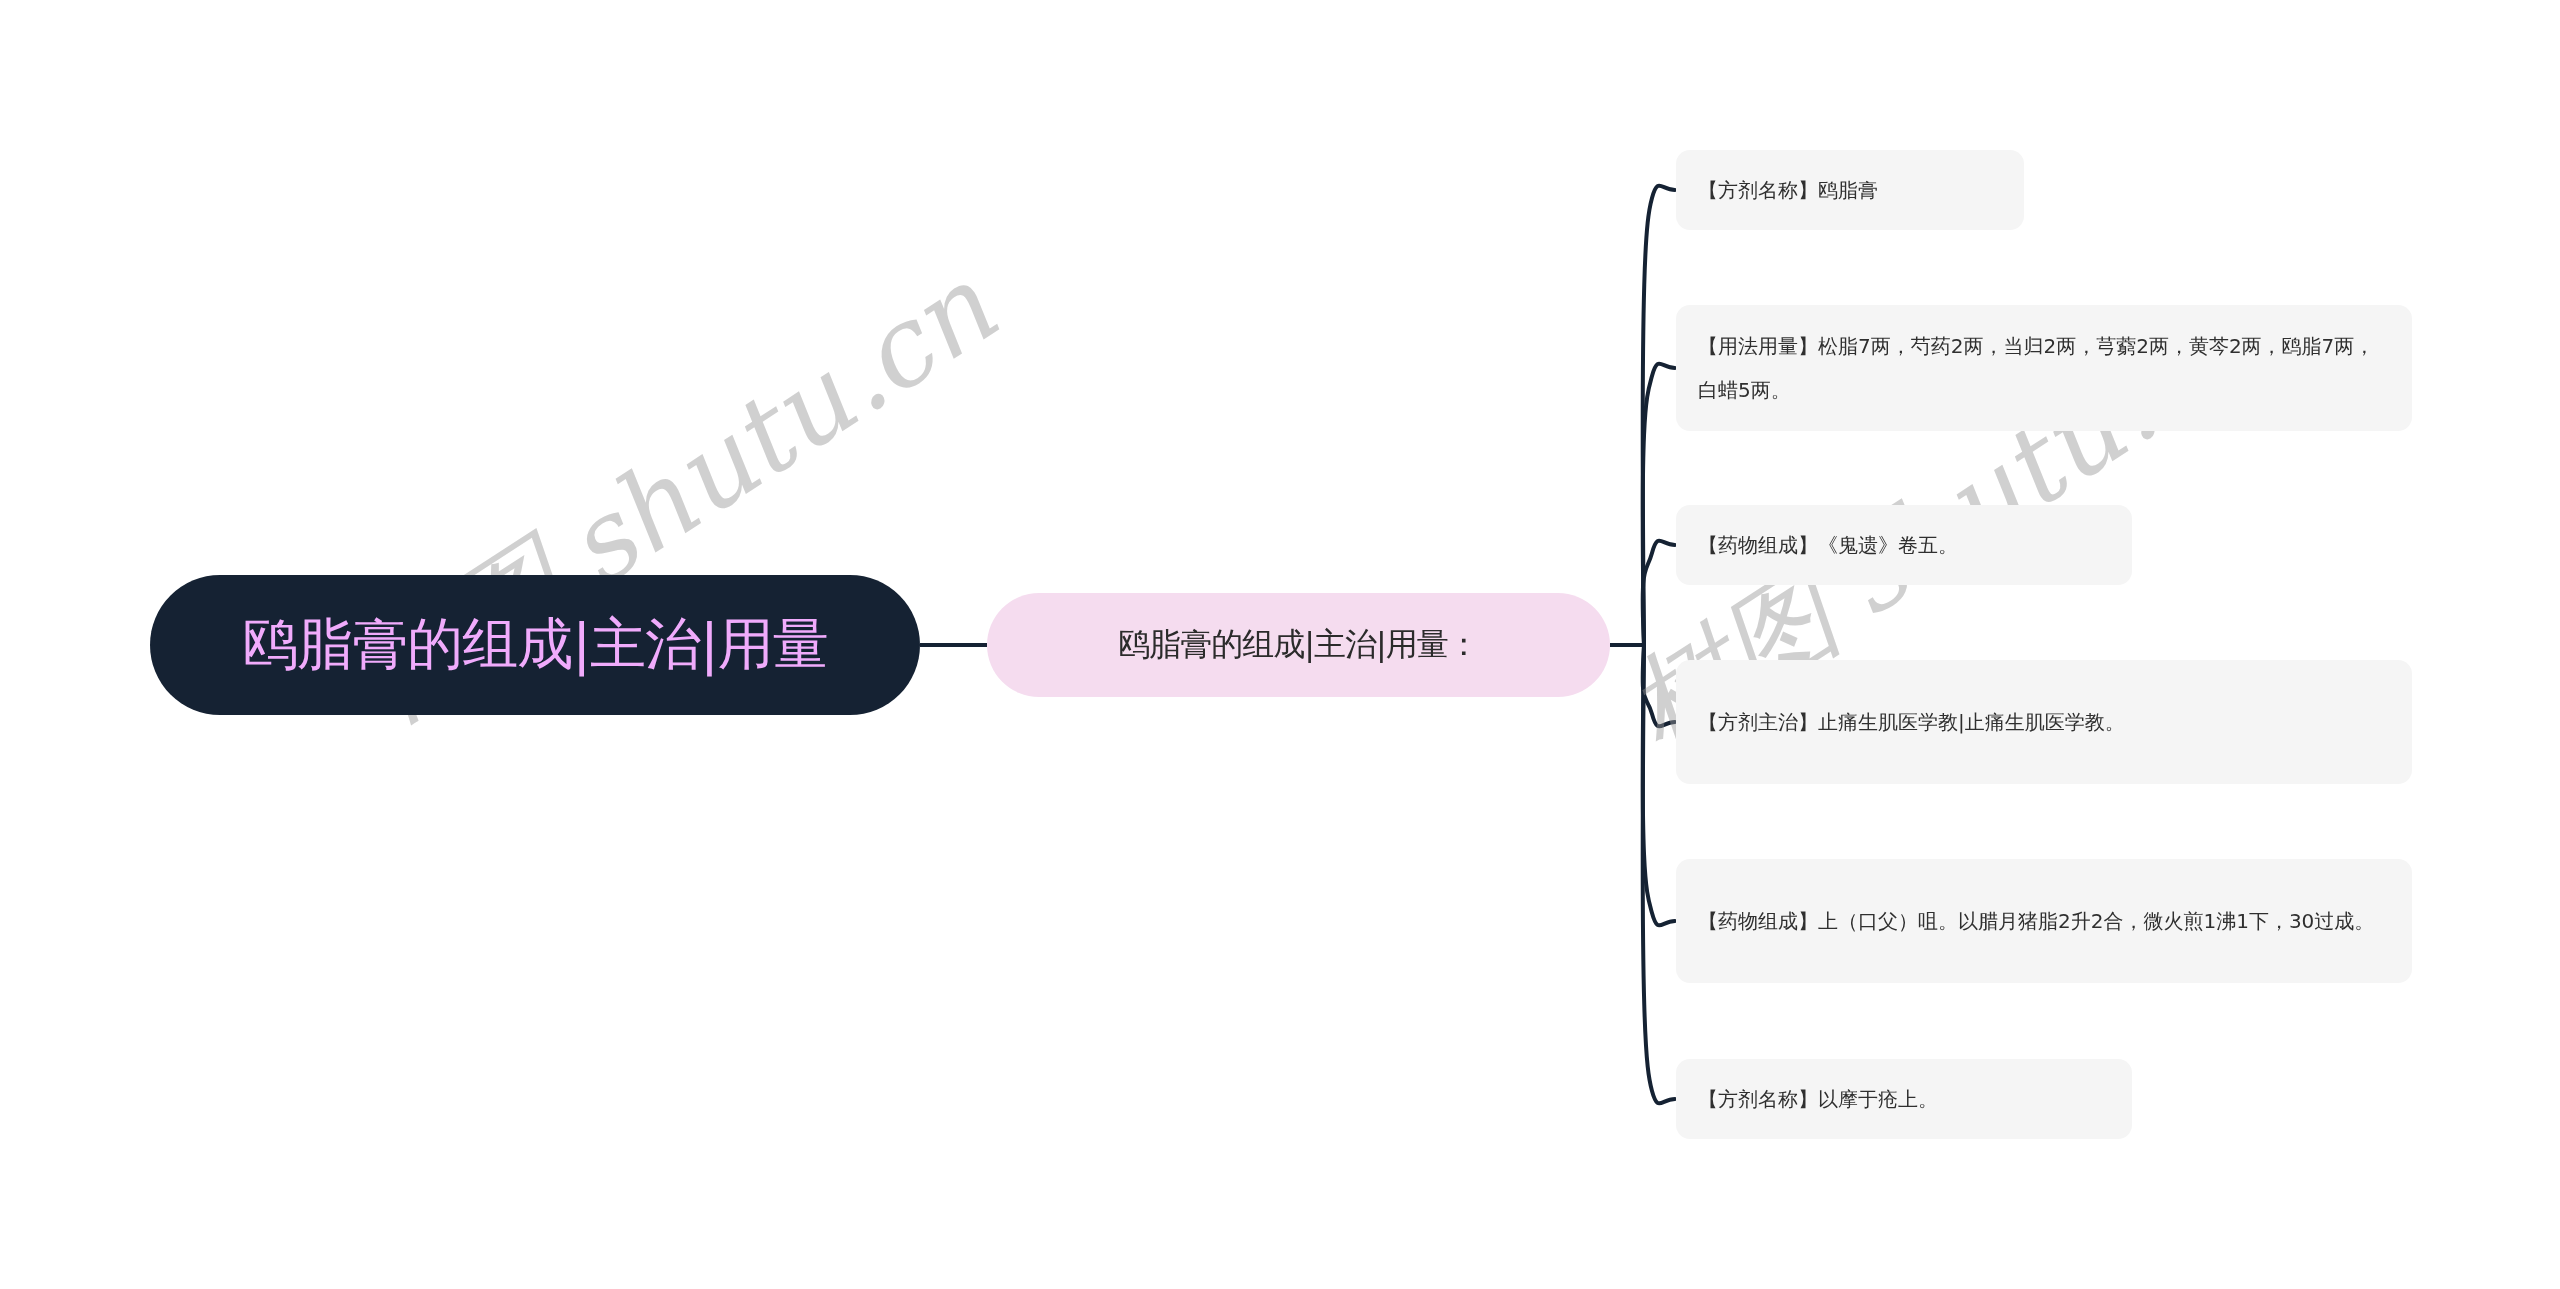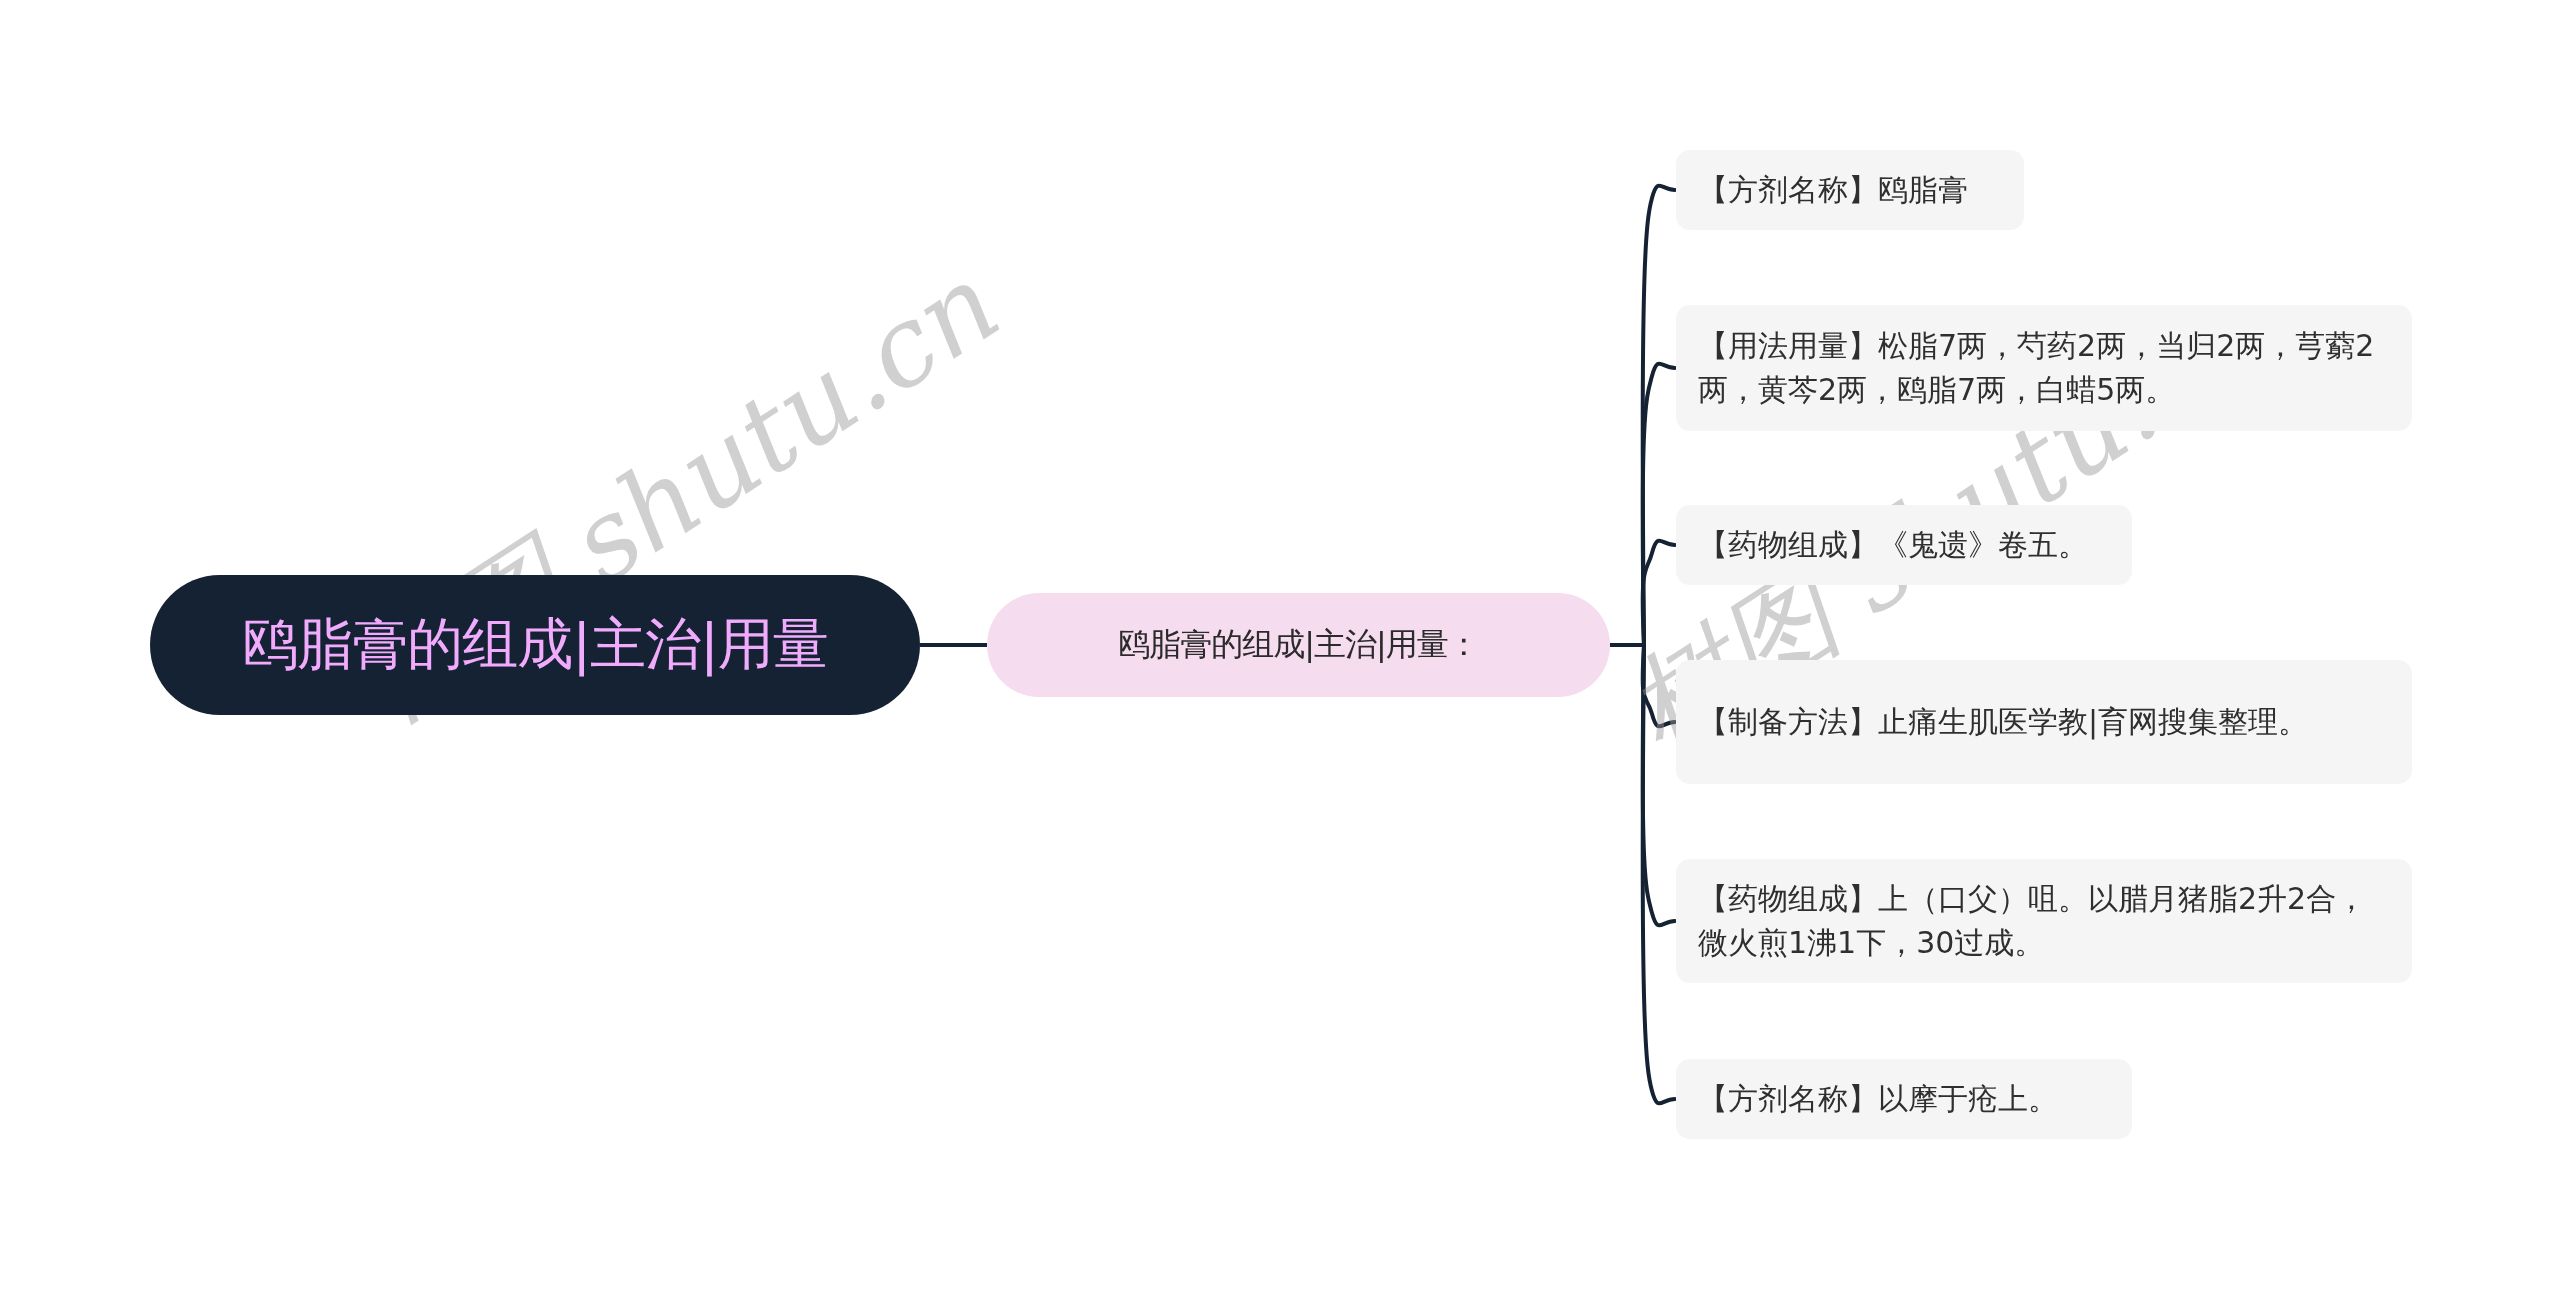--- a/index.html
+++ b/index.html
@@ -7,21 +7,21 @@
            font-family: "DejaVu Sans", "Liberation Sans", sans-serif; }
     #canvas { position: absolute; left: 0; top: 0; width: 2560px; height: 1289px; }
     .node { position: absolute; box-sizing: border-box; display: flex; align-items: center; }
     .root { left: 150px; top: 575px; width: 770px; height: 140px; border-radius: 70px;
             background: #152233; color: #f0abfc; justify-content: center;
             font-size: 56px; letter-spacing: -1px; white-space: nowrap; }
     .mid { left: 987px; top: 593px; width: 623px; height: 104px; border-radius: 52px;
            background: #f5dcef; color: #2b2b2b; justify-content: center;
            font-size: 32px; letter-spacing: -1px; white-space: nowrap; }
     .leaf { left: 1676px; background: #f5f5f5; border-radius: 14px; color: #2f2f2f;
-            font-size: 30px; line-height: 44px; padding: 18px 22px 18px 22px; }
+            font-size: 20px; line-height: 44px; padding: 18px 22px 18px 22px; }
     .leaf span { display: block; }
     #leaf-0 { top: 150px; width: 348px; height: 80px; }
     #leaf-1 { top: 305px; width: 736px; height: 126px; }
     #leaf-2 { top: 505px; width: 456px; height: 80px; }
     #leaf-3 { top: 660px; width: 736px; height: 124px; }
     #leaf-4 { top: 859px; width: 736px; height: 124px; }
     #leaf-5 { top: 1059px; width: 456px; height: 80px; }
     .leaf .txt { white-space: pre-wrap; word-break: break-all; }
     .watermark { position: absolute; color: rgba(150,150,150,0.45); font-family: "DejaVu Serif", "Liberation Serif", serif;
                  font-style: italic; font-size: 110px; white-space: nowrap; transform-origin: left center;
@@ -59,20 +59,20 @@
 <div class="node leaf" id="leaf-0">
   <span class="txt">【方剂名称】鸥脂膏</span>
 </div>
 <div class="node leaf" id="leaf-1">
   <span class="txt">【用法用量】松脂7两，芍药2两，当归2两，芎藭2两，黄芩2两，鸥脂7两，白蜡5两。</span>
 </div>
 <div class="node leaf" id="leaf-2">
   <span class="txt">【药物组成】《鬼遗》卷五。</span>
 </div>
 <div class="node leaf" id="leaf-3">
-  <span class="txt">【制备方法】止痛生肌医学教|育网搜集整理。</span>
+  <span class="txt">【方剂主治】止痛生肌医学教|止痛生肌医学教。</span>
 </div>
 <div class="node leaf" id="leaf-4">
   <span class="txt">【药物组成】上（口父）咀。以腊月猪脂2升2合，微火煎1沸1下，30过成。</span>
 </div>
 <div class="node leaf" id="leaf-5">
   <span class="txt">【方剂名称】以摩于疮上。</span>
 </div>
 
 </body></html>

